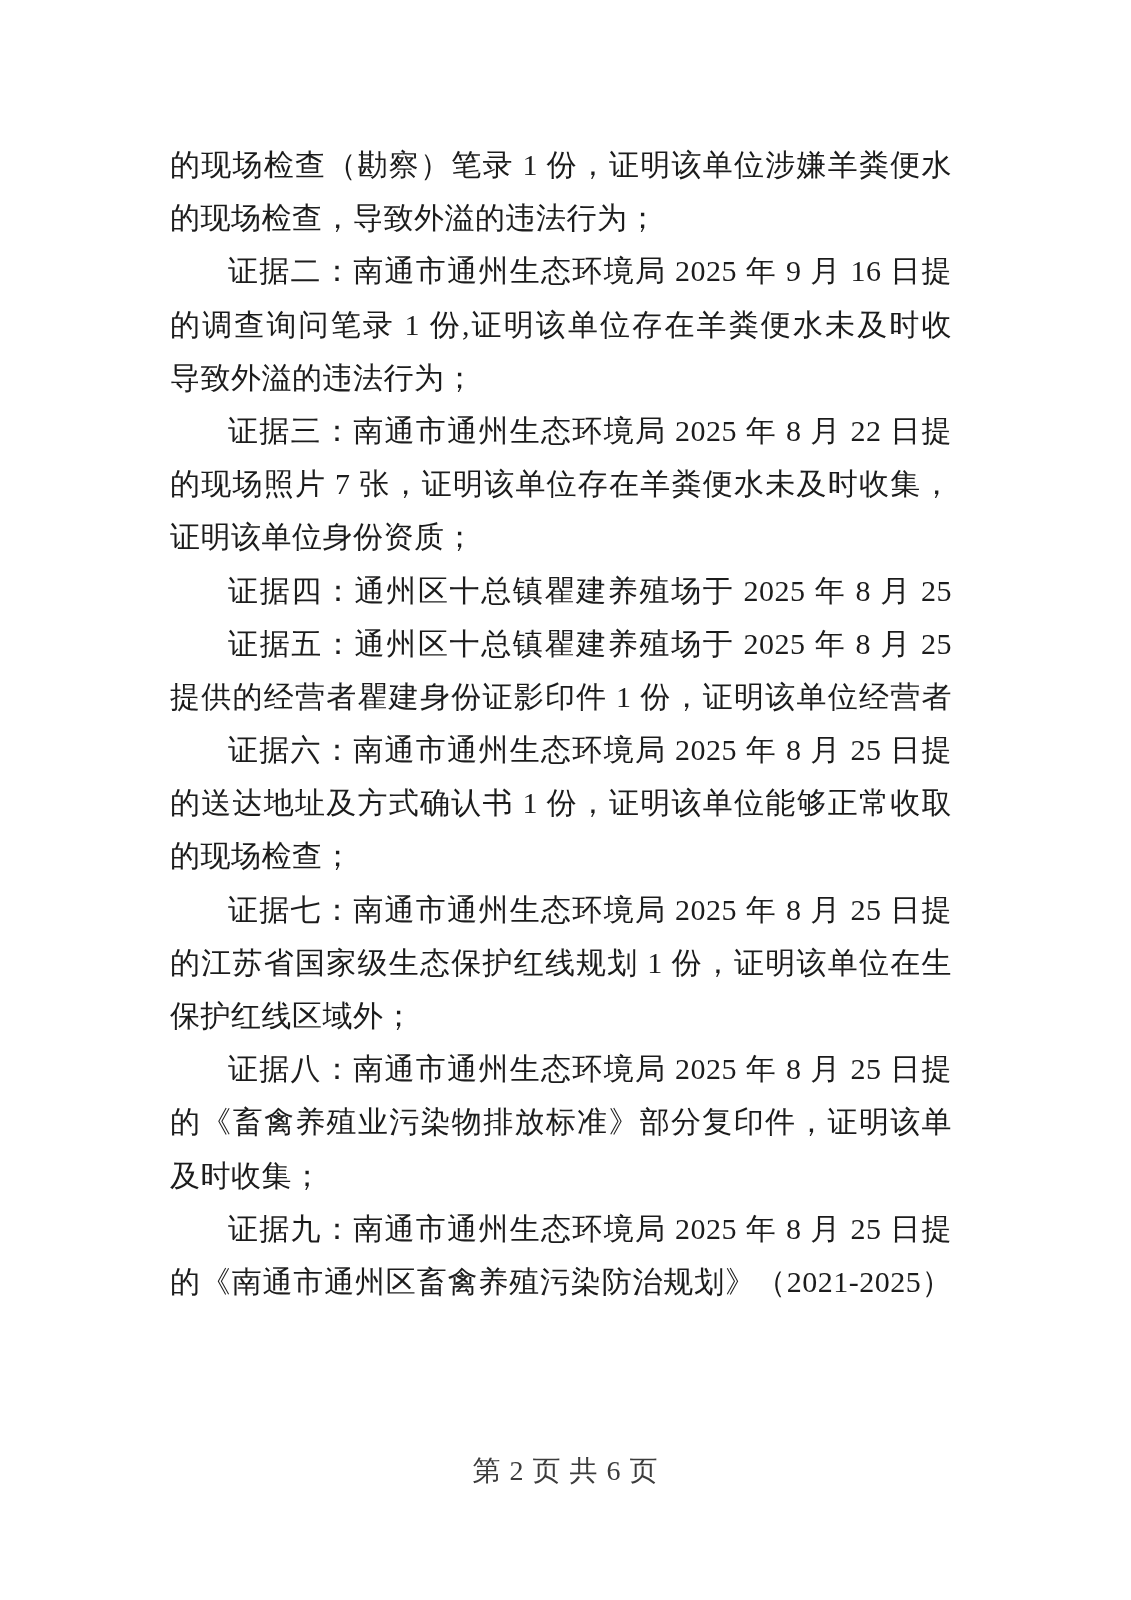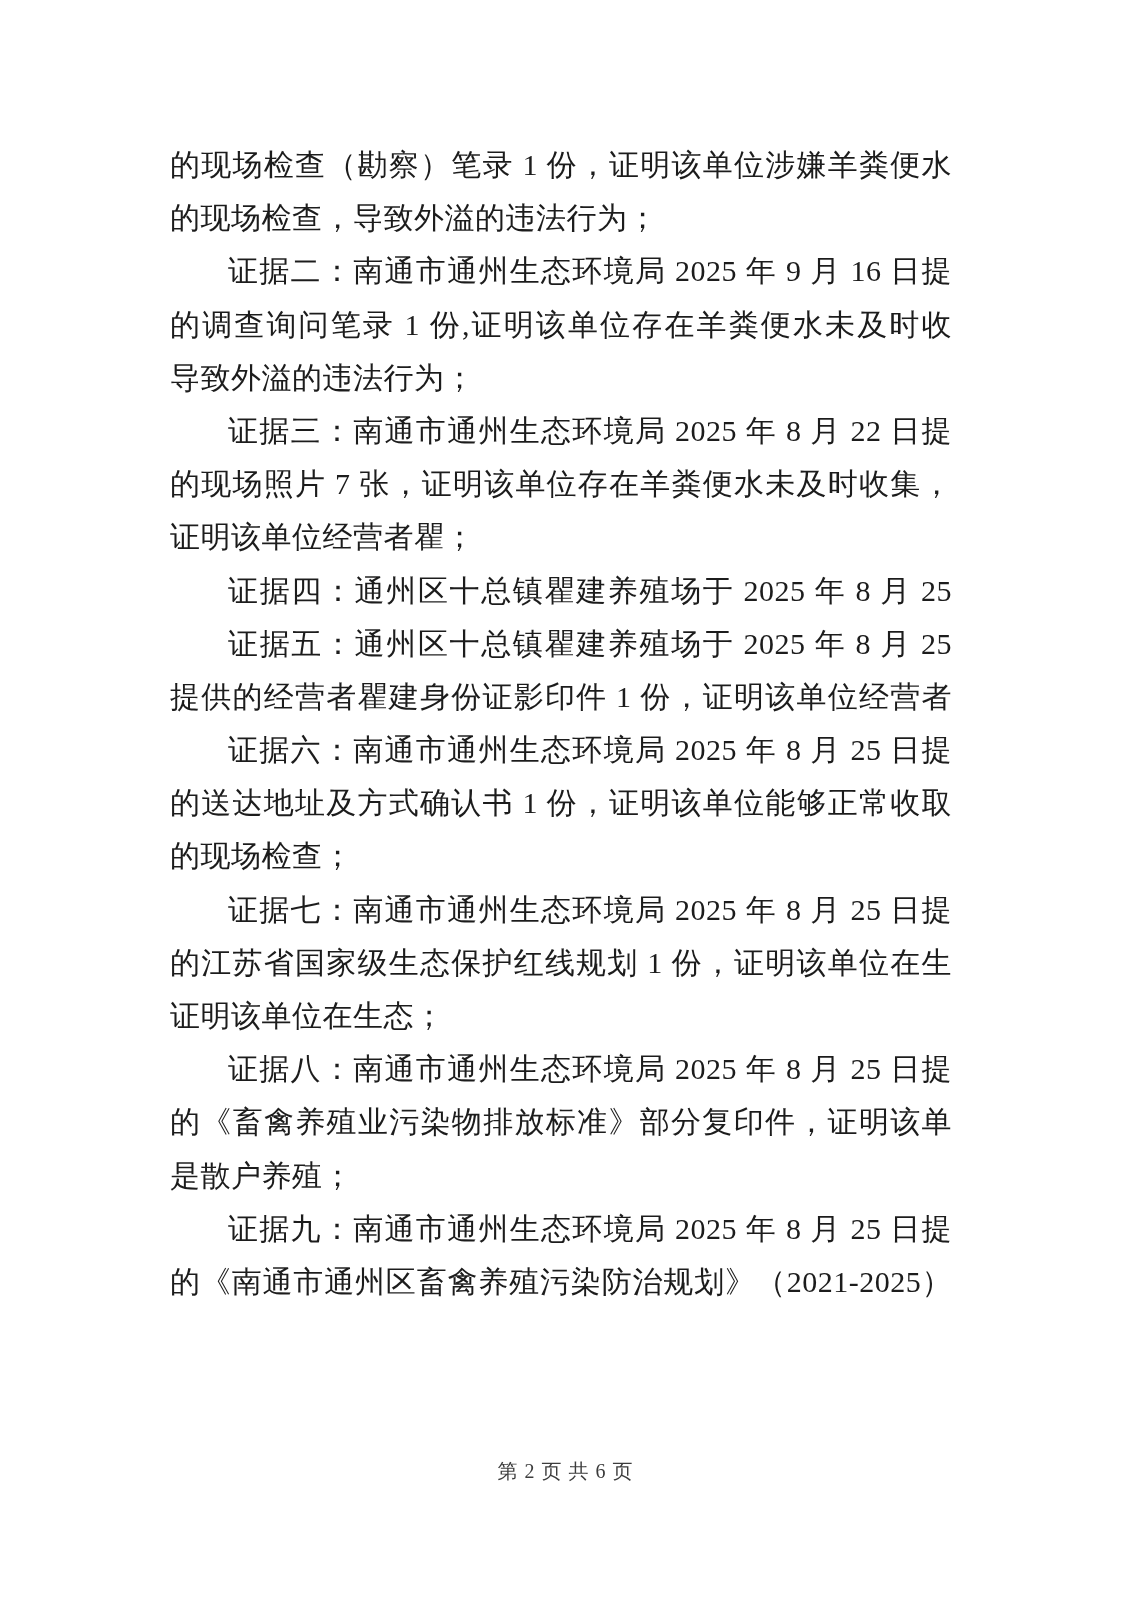--- a/index.html
+++ b/index.html
@@ -44,51 +44,51 @@
   }
   .line.indent {
     padding-left: 58px;
   }
   .footer {
     position: absolute;
     left: 0;
     top: 1458px;
     width: 1131px;
     text-align: center;
-    font-size: 20px;
+    font-size: 28px;
     line-height: 26px;
     letter-spacing: 1px;
     color: #3c3c3c;
     font-family: "Liberation Serif", "DejaVu Serif", serif;
   }
 </style>
 </head>
 <body style="background: rgb(255, 255, 255);">
 
 <div class="page">
   <div class="body-text" style="color: rgb(28, 28, 28);">
       <div class="line fill">的现场检查（勘察）笔录 1 份，证明该单位涉嫌羊粪便水未</div>
       <div class="line">的现场检查，导致外溢的违法行为；</div>
       <div class="line fill indent">证据二：南通市通州生态环境局 2025 年 9 月 16 日提供</div>
       <div class="line fill">的调查询问笔录 1 份,证明该单位存在羊粪便水未及时收集，</div>
       <div class="line">导致外溢的违法行为；</div>
       <div class="line fill indent">证据三：南通市通州生态环境局 2025 年 8 月 22 日提供</div>
       <div class="line fill">的现场照片 7 张，证明该单位存在羊粪便水未及时收集，导</div>
-      <div class="line">证明该单位经营者瞿；</div>
+      <div class="line">证明该单位身份资质；</div>
       <div class="line fill indent">证据四：通州区十总镇瞿建养殖场于 2025 年 8 月 25 日</div>
       <div class="line fill indent">证据五：通州区十总镇瞿建养殖场于 2025 年 8 月 25 日</div>
       <div class="line fill">提供的经营者瞿建身份证影印件 1 份，证明该单位经营者瞿</div>
       <div class="line fill indent">证据六：南通市通州生态环境局 2025 年 8 月 25 日提供</div>
       <div class="line fill">的送达地址及方式确认书 1 份，证明该单位能够正常收取法</div>
       <div class="line">的现场检查；</div>
       <div class="line fill indent">证据七：南通市通州生态环境局 2025 年 8 月 25 日提供</div>
       <div class="line fill">的江苏省国家级生态保护红线规划 1 份，证明该单位在生态</div>
-      <div class="line">证明该单位在生态；</div>
+      <div class="line">保护红线区域外；</div>
       <div class="line fill indent">证据八：南通市通州生态环境局 2025 年 8 月 25 日提供</div>
       <div class="line fill">的《畜禽养殖业污染物排放标准》部分复印件，证明该单位</div>
-      <div class="line">是散户养殖；</div>
+      <div class="line">及时收集；</div>
       <div class="line fill indent">证据九：南通市通州生态环境局 2025 年 8 月 25 日提供</div>
       <div class="line fill">的《南通市通州区畜禽养殖污染防治规划》（2021-2025）部</div>
     </div>
   <div class="footer" style="color: rgb(60, 60, 60);">
     <span>第 2 页 共 6 页</span>
   </div>
 </div>
 
 </body></html>

